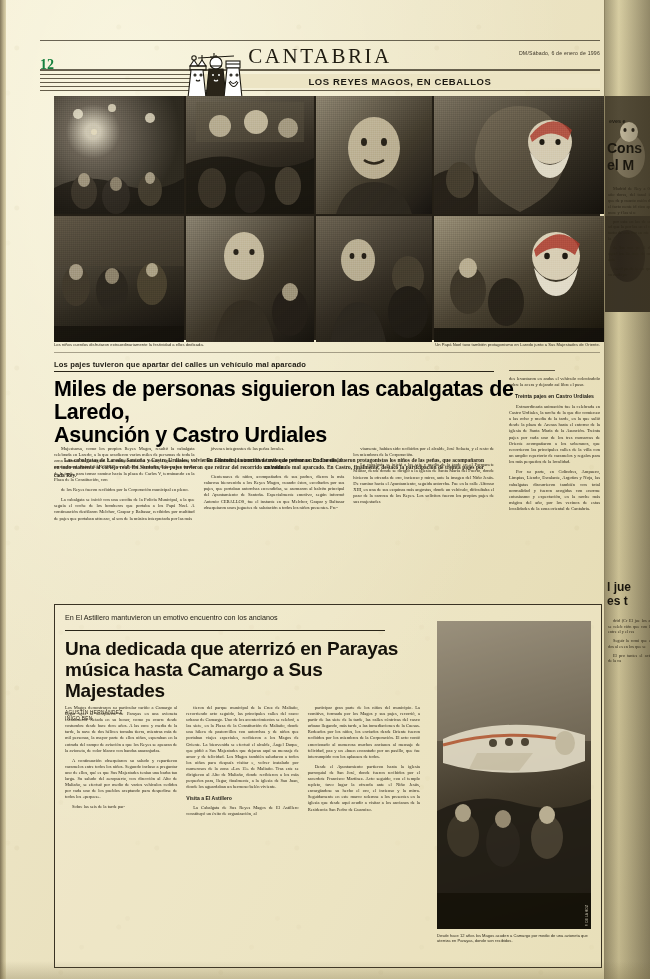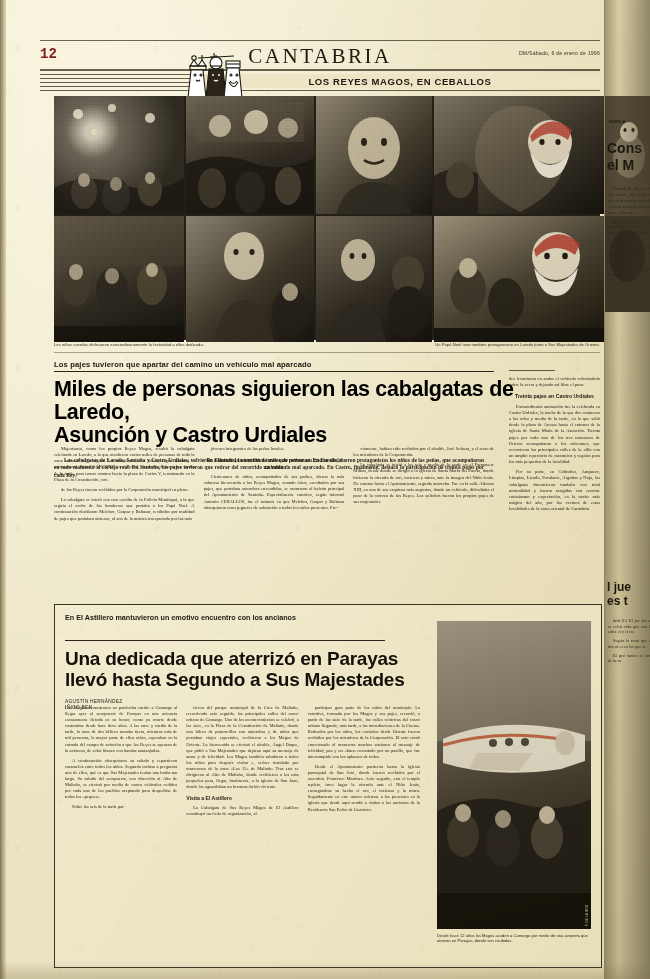--- a/index.html
+++ b/index.html
@@ -37,22 +37,22 @@
   }
   
   #page{
     position:absolute;left:40px;top:0;width:560px;height:979px;
   }
   
   .masthead{
     position:absolute;left:0;top:44px;width:560px;height:26px;
   }
   .folio{
-    position:absolute;left:0;top:2px;
-    font-family:Liberation Mono, monospace;font-weight:bold;font-size:14px;color:#7f1d1d;
+    position:absolute;left:0;top:13px;
+    font-family:Liberation Serif, serif;font-weight:bold;font-size:14px;color:#15803d;
   }
   .section-title{
     position:absolute;left:0;right:0;top:0;text-align:center;
     font-family:"Liberation Serif",serif;font-size:21px;letter-spacing:2.5px;
     color:#201c12;font-weight:normal;
   }
   .dateline{
     position:absolute;right:0;top:6px;
     font-family:"Liberation Sans",sans-serif;font-size:5.2px;letter-spacing:.2px;
     color:#3a3325;white-space:nowrap;
@@ -146,22 +146,22 @@
   .rcol p.noind{text-indent:0;}
   .rule-sm{width:46px;height:1px;background:#3b3425;margin:0 0 5px 0;opacity:.8;}
 
   
   .art2{
     position:absolute;left:14px;top:604px;width:546px;height:362px;
     border:1.2px solid #3a3324;background:rgba(255,252,230,.20);
   }
   .art2 .inner{position:absolute;left:10px;top:8px;width:526px;}
   .kicker2{
-    font-family:"Liberation Sans",sans-serif;font-weight:bold;font-size:7.2px;
-    color:#1d1a12;border-bottom:1.1px solid #2a2518;width:320px;padding-bottom:18px;
+    font-family:"Liberation Sans",sans-serif;font-weight:normal;font-size:7.2px;
+    color:#1d1a12;border-bottom:1.1px solid #2a2518;width:320px;padding-bottom:8px;
   }
   .headline2{
     font-family:"Liberation Sans",sans-serif;font-weight:bold;
     font-size:19px;line-height:21px;color:#14110a;letter-spacing:-.25px;
     margin-top:7px;width:352px;
   }
   .byline{
     margin-top:9px;
     font-family:"Liberation Sans",sans-serif;font-size:4.8px;line-height:6px;
     color:#2a2417;letter-spacing:.3px;
@@ -422,21 +422,21 @@
     </div>
   </div>
 
   <div class="capline">
     <span>Los niños cuerdos disfrutaron extraordinariamente la festividad a ellos dedicada.</span>
     <span>Un Papá Noel tuvo también protagonismo en Laredo junto a Sus Majestades de Oriente.</span>
   </div>
   <div class="cap-rule"></div>
 
   <div class="art1">
-    <div class="kicker">Los pajes tuvieron que apartar del camino un vehículo mal aparcado</div>
+    <div class="kicker">Los pajes tuvieron que apartar del calles un vehículo mal aparcado</div>
     <div class="headline1">
       <span class="hl-row">Miles de personas siguieron las cabalgatas de Laredo,</span>
       <span class="hl-row">Asunción y Castro Urdiales</span>
     </div>
     <div class="lead">Las cabalgatas de Laredo, Santoña y Castro Urdiales, volvieron a llamar la atención de miles de personas. En Laredo, fueron protagonistas los niños de las peñas, que acompañaron en todo momento al cortejo real. En Santoña, los pajes tuvieron que retirar del recorrido un vehículo mal aparcado. En Castro, finalmente, destacó la participación de treinta pajes por cada Rey.</div>
 
     <div class="cols3">
       <p>Majestuosa, como los propios Reyes Magos, resultó la cabalgata celebrada en Laredo, a la que acudieron varios miles de personas de toda la zona oriental de la región. La comitiva real se inició, según informó el corresponsal, Rafael SÁNCHEZ, en el Puntal, alrededor de las seis y media de la tarde, para tomar camino hacia la plaza de Carlos V, terminando en la Plaza de la Constitución, con</p>
       <p>de los Reyes fueron recibidos por la Corporación municipal en pleno.</p>
       <p>La cabalgata se inició con una escolta de la Policía Municipal, a la que seguía el coche de los bomberos que portaba a los Papá Noel. A continuación desfilaron Melchor, Gaspar y Baltasar, recibidos por multitud de pajes que portaban attrezzo, al son de la música interpretada por las más</p>
@@ -454,21 +454,21 @@
       <p>Extraordinaria animación fue la celebrada en Castro Urdiales, la noche de la que dio comienzo a las ocho y media de la tarde, en la que salió desde la plaza de Arenas hasta el entorno de la iglesia de Santa María de la Asunción. Treinta pajes por cada uno de los tres monarcas de Oriente acompañaron a los soberanos, que recorrieron las principales calles de la villa con un amplio repertorio de caramelos y regalos para los más pequeños de la localidad.</p>
       <p>Por su parte, en Colindres, Ampuero, Limpias, Liendo, Escalante, Argoños y Noja, las cabalgatas discurrieron también con total normalidad y fueron acogidas con enorme entusiasmo y expectación, en la noche más mágica del año, por los vecinos de estas localidades de la zona oriental de Cantabria.</p>
     </div>
   </div>
 
   <div class="art2">
     <div class="inner">
       <div class="kicker2">En El Astillero mantuvieron un emotivo encuentro con los ancianos</div>
       <div class="headline2">
         <span class="hl-row">Una dedicada que aterrizó en Parayas</span>
-        <span class="hl-row">llevó hasta Segundo a Sus Majestades</span>
+        <span class="hl-row">música hasta Camargo a Sus Majestades</span>
       </div>
       <div class="byline">
         <div>AGUSTÍN HERNÁNDEZ</div>
         <div>IÑIGO BEN</div>
       </div>
 
       <div class="a2cols">
         <p class="noind">Los Magos demostraron su particular cariño a Camargo al llegar ayer al aeropuerto de Parayas en una avioneta escasamente fletada en su honor, como ya ocurre desde costumbre desde hace doce años. A las once y media de la tarde, la nave de dos hélices tomaba tierra, mientras más de mil personas, la mayor parte de ellos niños, esperaban en la entrada del campo de aviación a que los Reyes se apearan de la avioneta, de color blanco con bandas anaranjadas.</p>
         <p>A continuación obsequiaron su saludo y repartieron caramelos entre todos los niños. Segundo incluso a preguntar uno de ellos, qué es que Sus Majestades tenían una barba tan larga. Su saludo del aeropuerto, con dirección al Alto de Maliaño, se efectuó por medio de varios vehículos cedidos por cada uno de los pueblos aceptando para despedirse de todos los «peques».</p>
         <p>Sobre las seis de la tarde par-</p>

